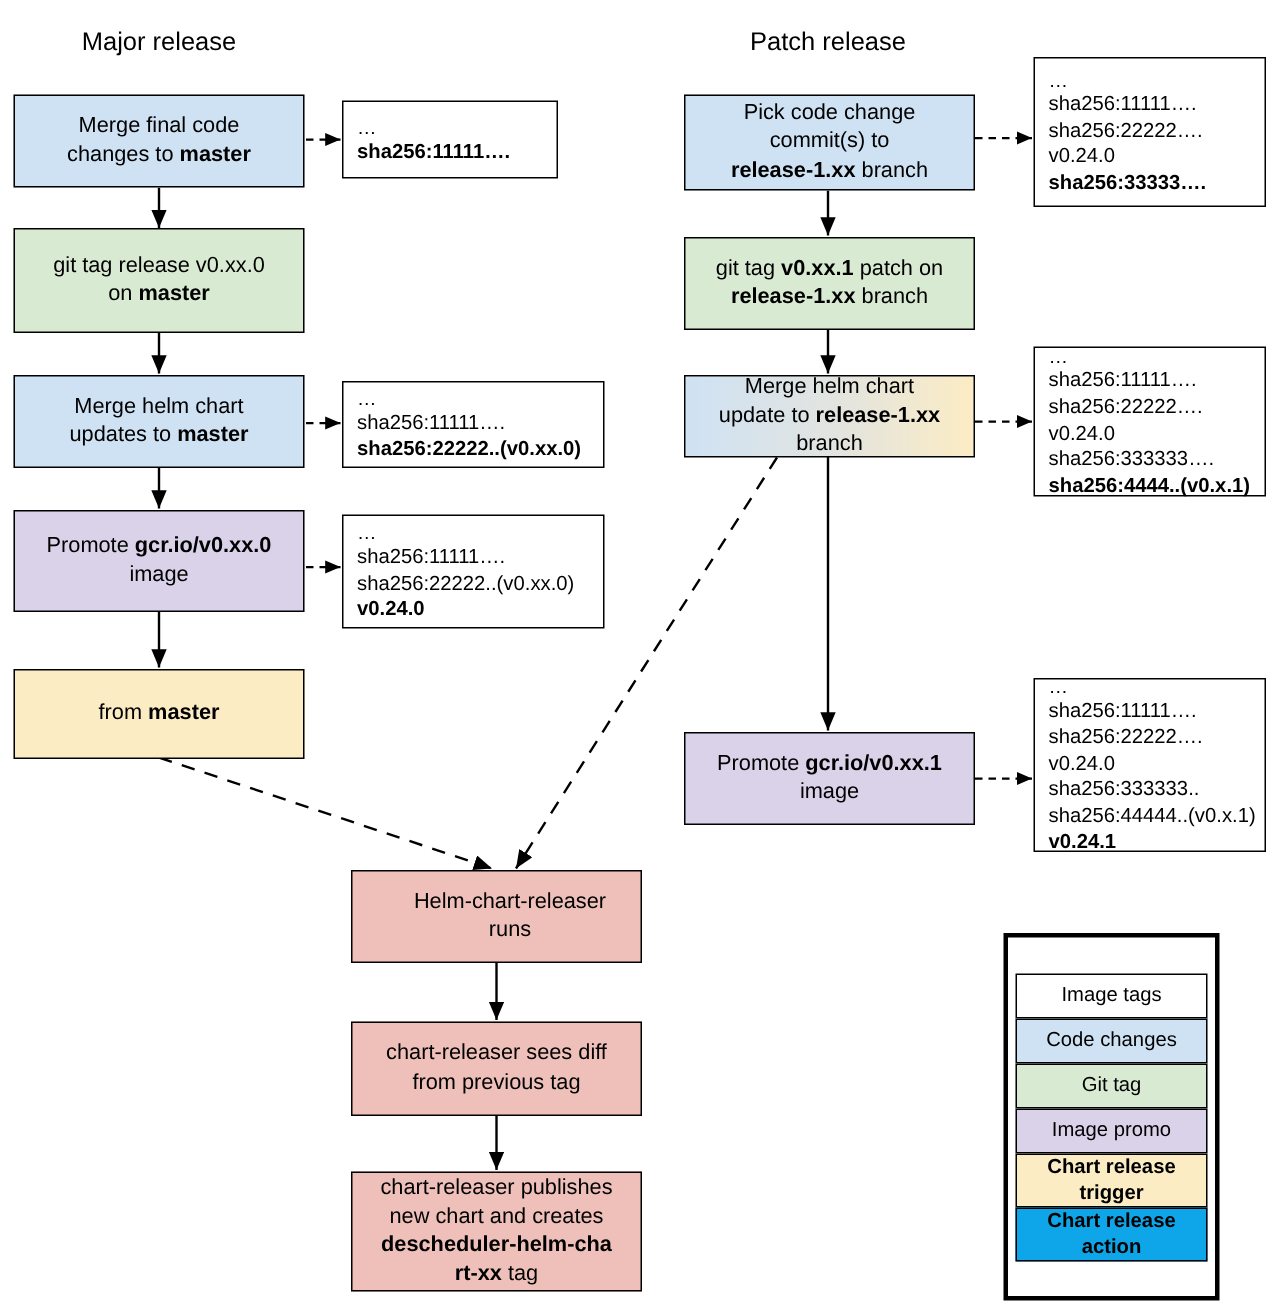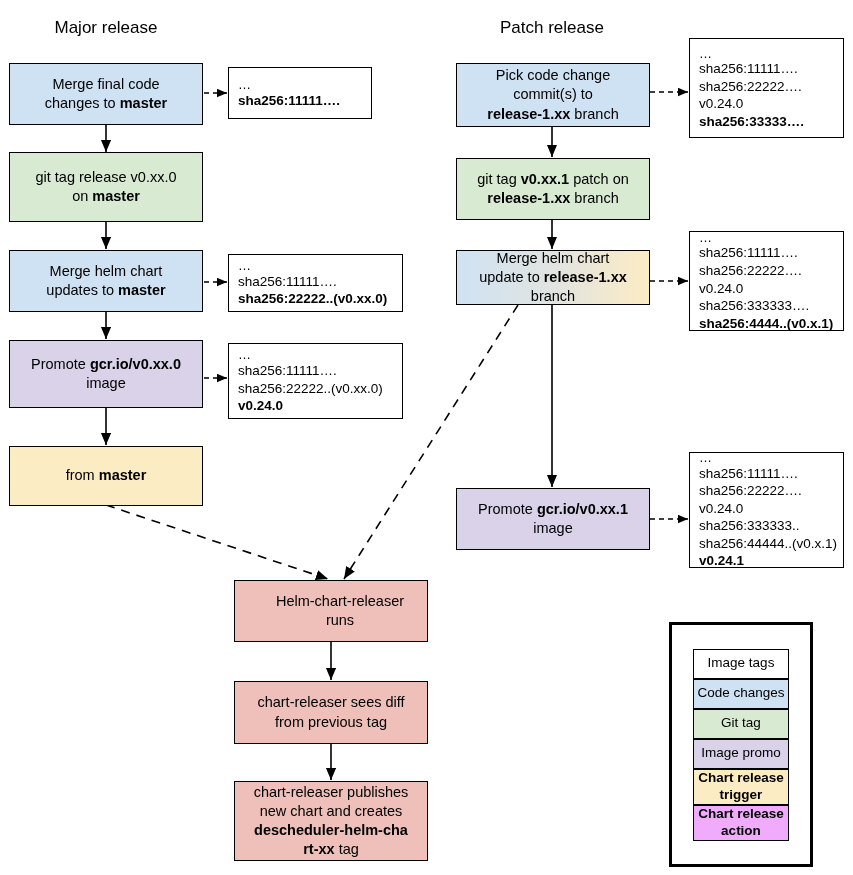--- a/index.html
+++ b/index.html
@@ -71,21 +71,21 @@
     background:#fff;
     display:flex;
     flex-direction:column;
     align-items:center;
     justify-content:center;
     padding:8px 0;
   }
   .legend-item{
     box-sizing:border-box;
     border:1px solid #000;
-    width:96px;
+    width:128px;
     font-size:13.5px;
     line-height:1.2;
     text-align:center;
     display:flex;
     align-items:center;
     justify-content:center;
     padding:2px;
   }
   .legend-item.one{height:30px;}
   .legend-item.two{height:36px;font-weight:bold;}
@@ -298,19 +298,19 @@
         </div>
         <div class="legend-item one" style="background: rgb(217, 234, 211);">
           <span>Git tag</span>
         </div>
         <div class="legend-item one" style="background: rgb(217, 210, 233);">
           <span>Image promo</span>
         </div>
         <div class="legend-item two" style="background: rgb(252, 236, 196);">
           <span>Chart release trigger</span>
         </div>
-        <div class="legend-item two" style="background: #f0abfc;">
+        <div class="legend-item two" style="background: #0ea5e9;">
           <span>Chart release action</span>
         </div>
       </div>
   </div>
 
 </div>
 
 </body></html>

